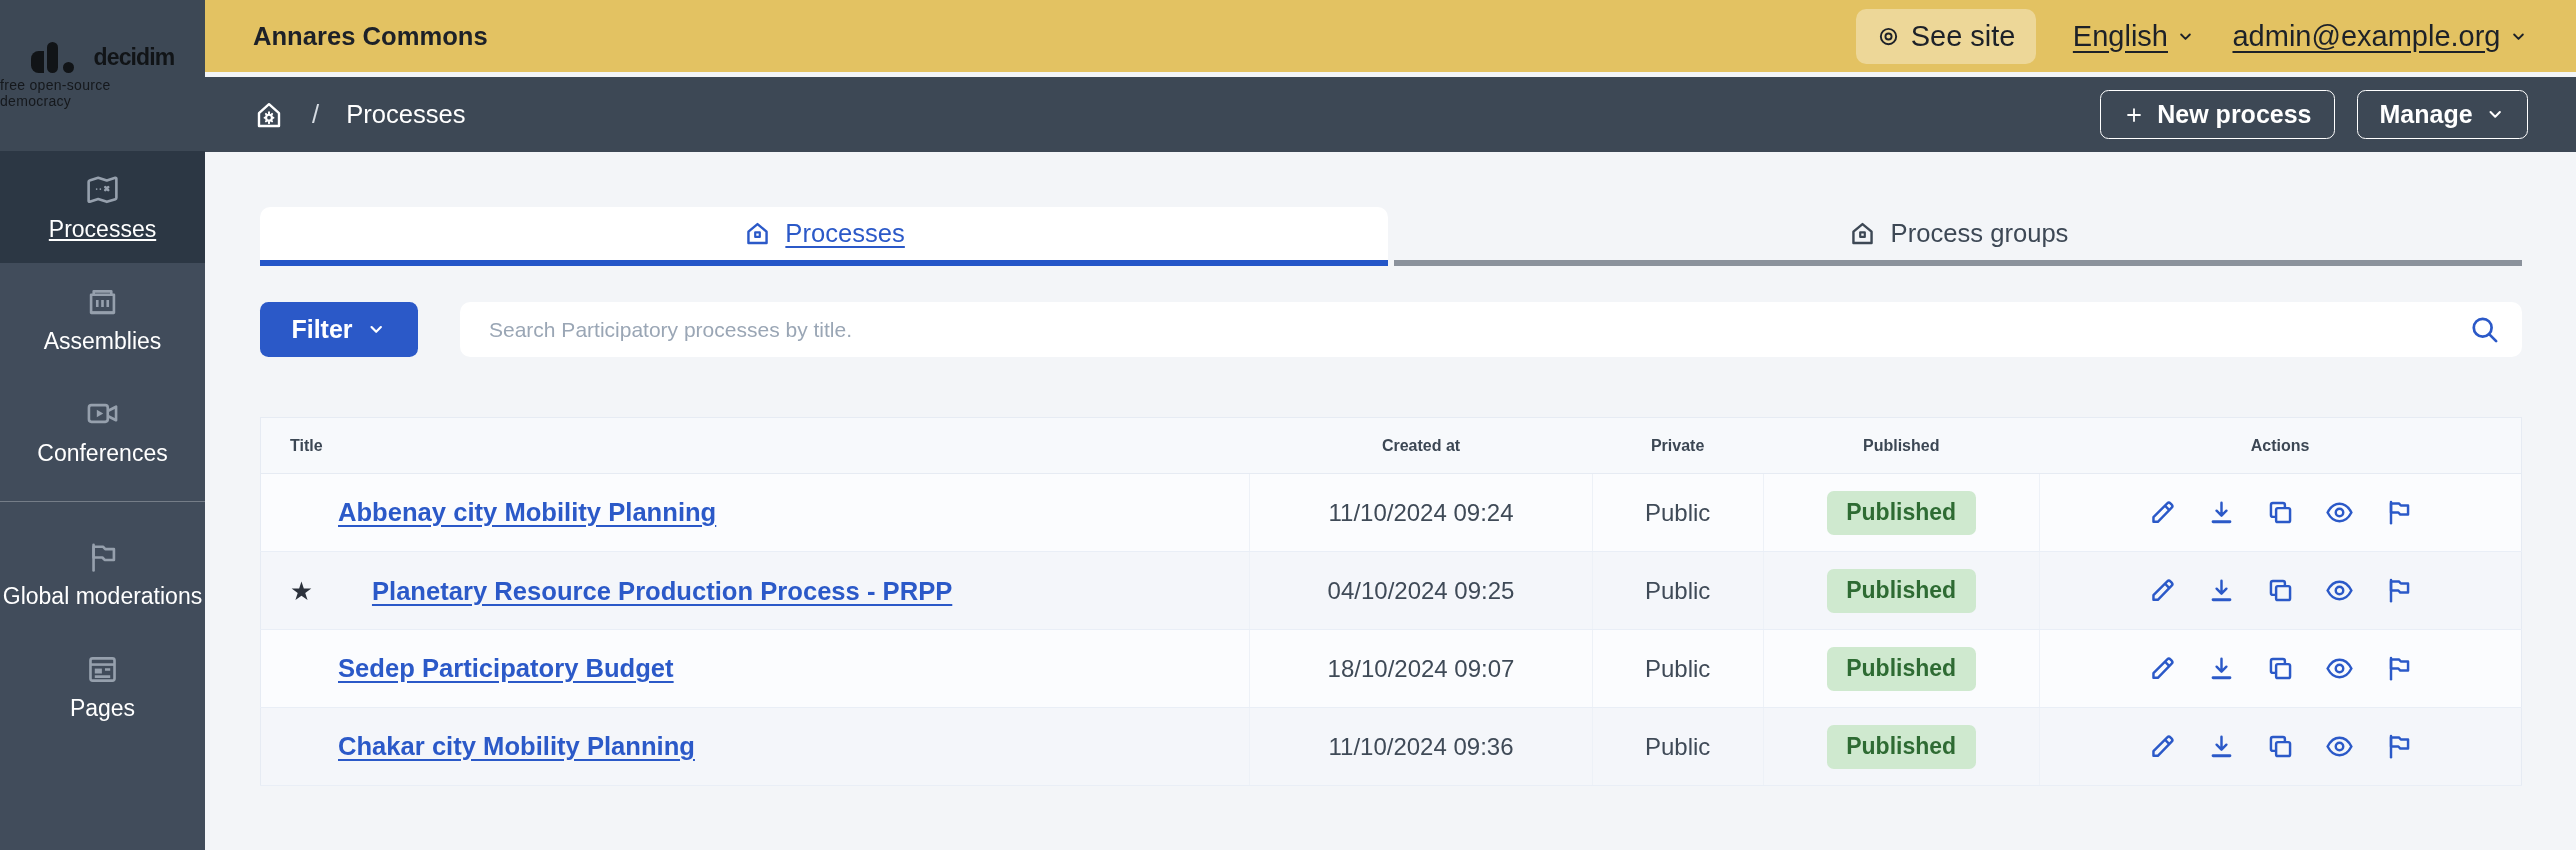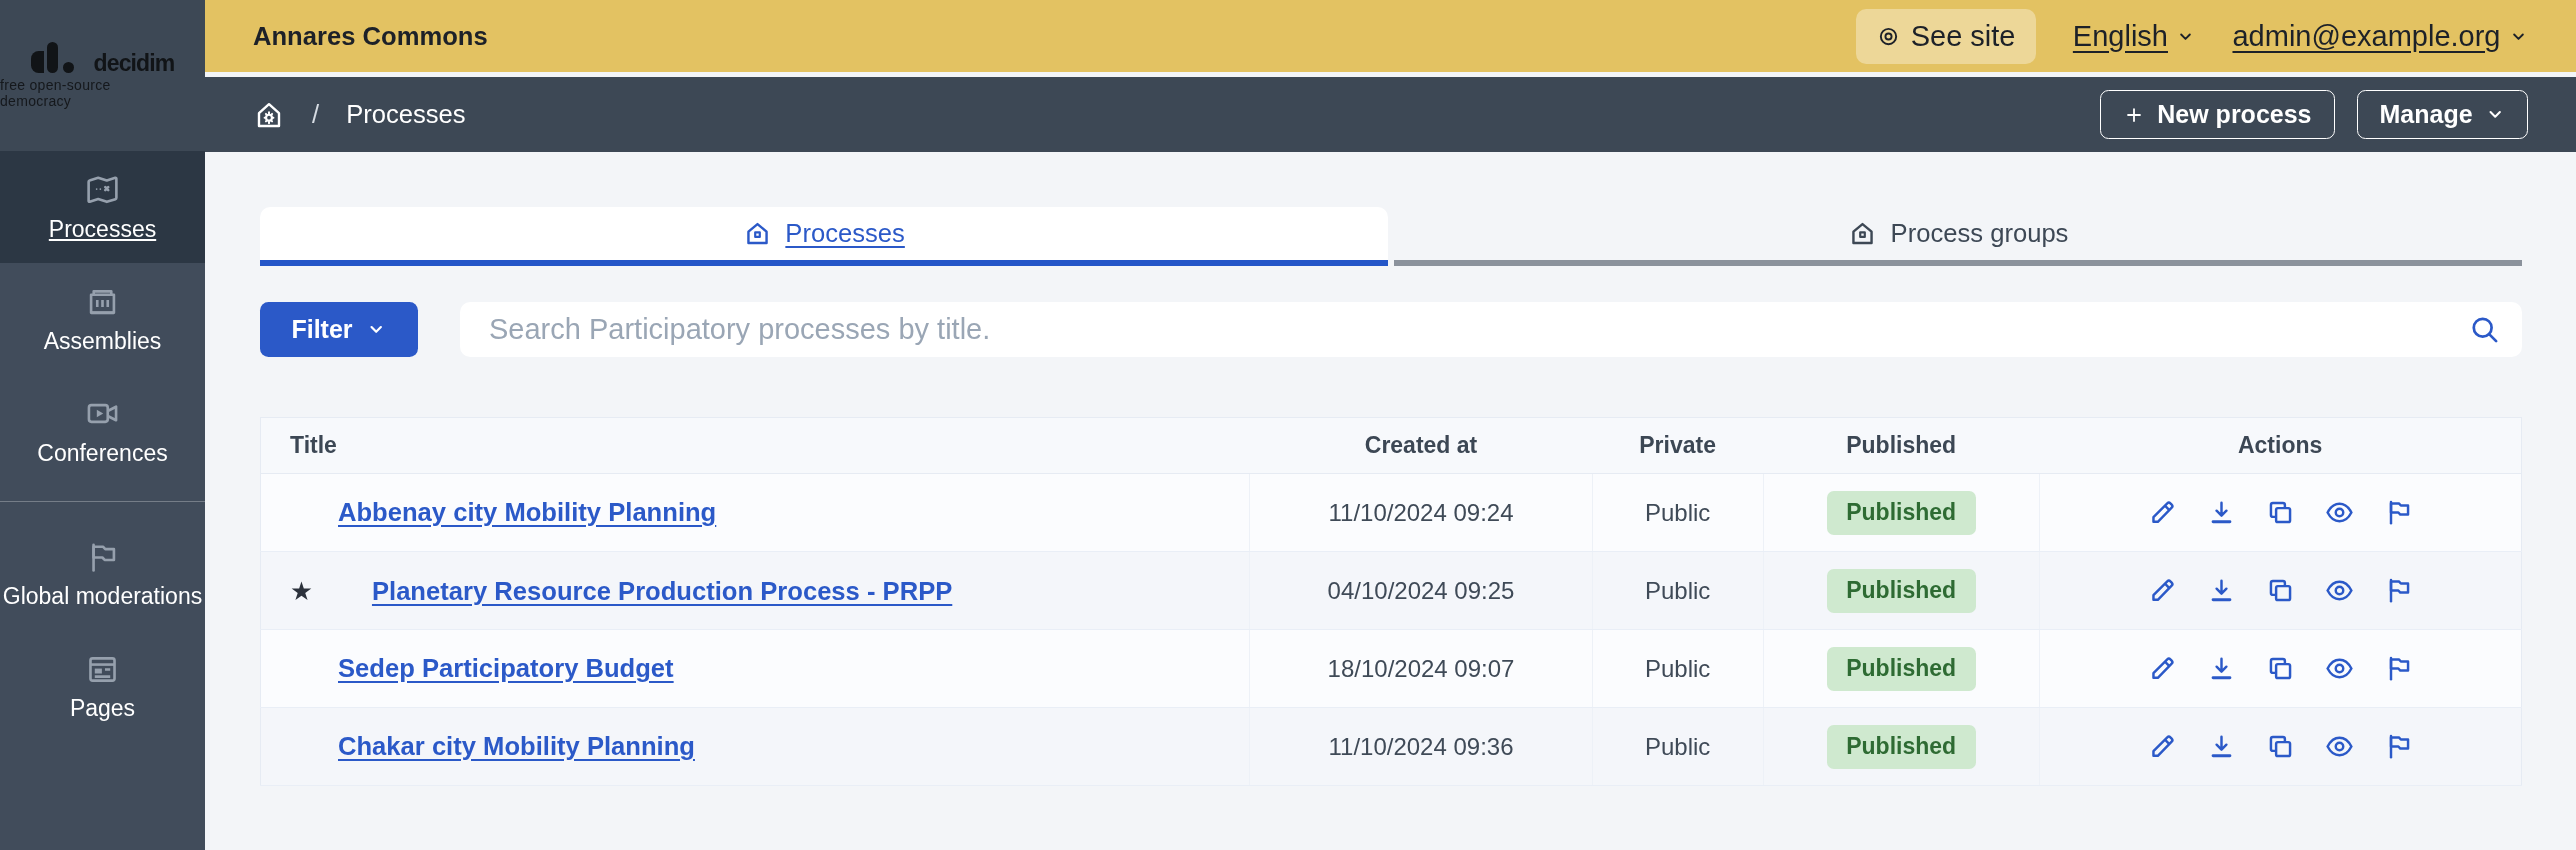--- a/index.html
+++ b/index.html
@@ -3,21 +3,21 @@
 <meta charset="utf-8">
 <style>
   * { margin:0; padding:0; box-sizing:border-box; }
   html,body { width:2576px; height:850px; overflow:hidden; }
   body { font-family:"Liberation Sans","DejaVu Sans",sans-serif; background:#f3f5f8; position:relative; color:#3c4754; }
   svg { display:block; }
 
   
   .sidebar { position:absolute; left:0; top:0; bottom:0; width:205px; background:#414c5b; z-index:5; }
   .logo-block { height:151px; background:#3d4855; display:flex; flex-direction:column; align-items:center; justify-content:center; }
-  .logo-row { display:flex; align-items:flex-end; gap:17px; }
+  .logo-row { display:flex; align-items:center; gap:17px; }
   .logo-mark { display:flex; align-items:flex-end; gap:3.4px; }
   .logo-bar1 { width:12.8px; height:22px; background:#111417; border-radius:7.7px 0 0 7.7px; }
   .logo-bar2 { width:11px; height:31px; background:#111417; border-radius:6px; }
   .logo-dot  { width:11px; height:11px; background:#111417; border-radius:50%; margin-left:1.7px; }
   .logo-text { font-size:23px; font-weight:bold; color:#111417; letter-spacing:-0.9px; line-height:0.82; margin-left:2.6px; }
   .logo-tagline { font-size:14px; color:#15181c; margin-top:3.4px; letter-spacing:0.3px; align-self:flex-end; margin-right:24px; }
   .nav-item { height:112px; display:flex; flex-direction:column; align-items:center; justify-content:center; gap:7.7px; color:#fff; cursor:pointer; }
   .nav-item .nav-ico { color:#96a0ad; }
   .nav-item span.lbl { font-size:23px; white-space:nowrap; }
   .nav-item.active { background:#2c3744; }
@@ -44,27 +44,27 @@
 
   .tabs { display:flex; gap:6.8px; }
   .tab { flex:1; height:59px; display:flex; align-items:center; justify-content:center; gap:13.6px; font-size:25.6px; cursor:pointer; }
   .tab.active { background:#fff; border-radius:10.2px 10.2px 0 0; border-bottom:6px solid #2456c8; color:#2b59c8; }
   .tab.active .tab-lbl { text-decoration:underline; text-underline-offset:4.3px; }
   .tab.inactive { border-bottom:6px solid #8b929c; color:#3d4855; }
 
   .filter-row { margin-top:36px; display:flex; align-items:center; }
   .filter-btn { width:158px; height:55px; background:#2b59c8; border:none; border-radius:8.5px; color:#fff; font-size:25px; font-weight:bold; display:flex; align-items:center; justify-content:center; gap:13.6px; cursor:pointer; font-family:inherit; }
   .search-box { margin-left:42px; flex:1; height:55px; background:#fff; border-radius:10.2px; display:flex; align-items:center; padding:0 22px 0 29px; }
-  .search-box input { flex:1; border:none; outline:none; font-size:29px; color:#0c4a6e; background:transparent; font-family:inherit; }
+  .search-box input { flex:1; border:none; outline:none; font-size:21px; color:#0c4a6e; background:transparent; font-family:inherit; }
   .search-box input::placeholder { color:#9aa6b5; }
   .search-ico { color:#2b59c8; cursor:pointer; }
 
   .table-wrap { margin-top:60px; }
   table { width:100%; border-collapse:collapse; table-layout:fixed; border:0.9px solid #e6ebf3; background:#fbfcfe; }
-  thead th { height:56px; background:#f7f9fc; font-size:23px; font-weight:bold; color:#3c4754; text-align:center; border-bottom:0.9px solid #e6ebf3; }
+  thead th { height:56px; background:#f7f9fc; font-size:16px; font-weight:bold; color:#3c4754; text-align:center; border-bottom:0.9px solid #e6ebf3; }
   thead th:first-child { text-align:left; padding-left:29px; }
   tbody td { height:78px; font-size:24px; color:#3f4a57; text-align:center; border-bottom:0.9px solid #e9eef6; }
   tbody td + td { border-left:0.9px solid #edf1f7; }
   tbody tr:nth-child(even) { background:#f4f6fa; }
   td.cell-title { text-align:left; padding-left:29px; }
   .title-link { color:#2b59c8; font-weight:bold; font-size:25.6px; text-decoration:underline; text-underline-offset:4.3px; cursor:pointer;margin-left:48px; }
   .star { color:#2c323c; font-size:25.6px; margin-right:11px; }
   .badge { display:inline-block; background:#cfe9cf; color:#2e6b33; font-size:23px; font-weight:bold; padding:8.5px 19.6px; border-radius:6.8px; }
   .actions { display:flex; align-items:center; justify-content:center; gap:28px; color:#2b59c8; }
   .act { cursor:pointer; color:#2b59c8; }

